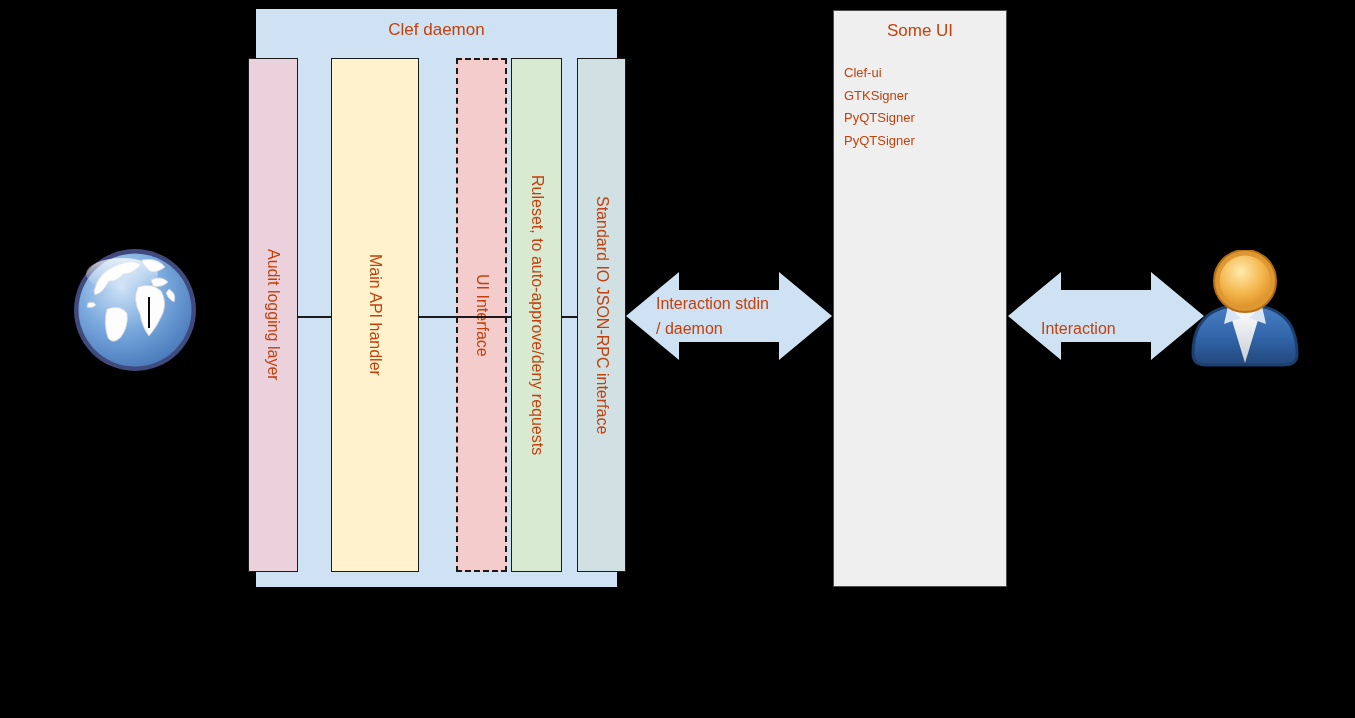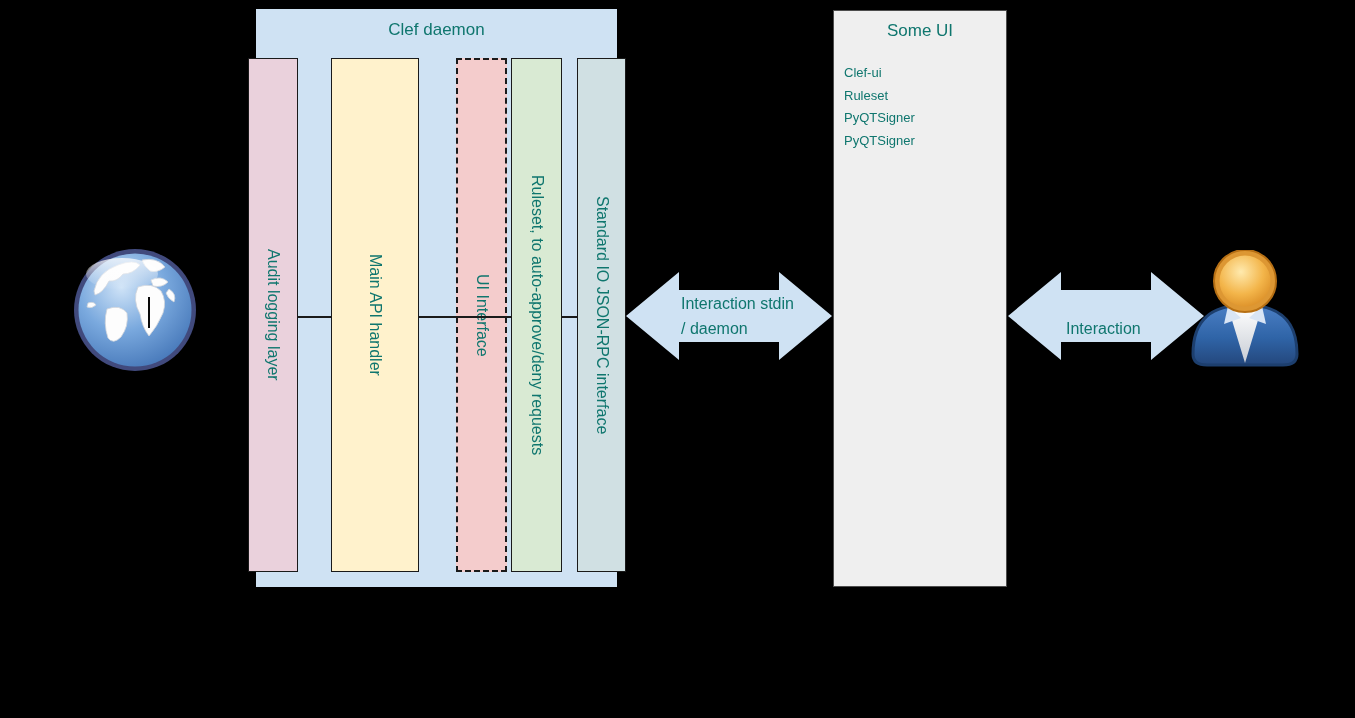--- a/index.html
+++ b/index.html
@@ -1,18 +1,18 @@
 <!DOCTYPE html>
 <html><head>
 <meta charset="utf-8">
 <style>
   html,body{margin:0;padding:0;background:#000;}
   #stage{
     position:relative;width:1355px;height:718px;background:#000;overflow:hidden;
-    font-family:"Liberation Sans", sans-serif;color:#0f766e;
+    font-family:"Liberation Sans", sans-serif;color:#c2410c;
   }
   .abs{position:absolute;}
   
   .clef-box{left:256px;top:9px;width:361px;height:578px;background:#cfe2f3;}
   .clef-title{left:256px;top:20px;width:361px;text-align:center;font-size:17px;}
   
   .bar{
     top:58px;height:514px;box-sizing:border-box;border:1.5px solid #1a1a1a;
     display:flex;align-items:center;justify-content:center;z-index:2;
   }
@@ -32,21 +32,21 @@
   .hline3{left:561px;width:17px;}
   .stray-line{left:148px;top:297px;width:2px;height:31px;background:#0a0a0a;z-index:4;}
   
   .someui-box{
     left:833px;top:10px;width:174px;height:577px;background:#efefef;
     border:1px solid #4d4d4d;box-sizing:border-box;
   }
   .someui-title{left:833px;top:21px;width:174px;text-align:center;font-size:17px;}
   .someui-list{left:844px;top:62px;font-size:13px;line-height:22.5px;}
   
-  .arrow-label{font-size:16px;line-height:25px;z-index:5;margin-left:25px;}
+  .arrow-label{font-size:16px;line-height:25px;z-index:5;}
   .lbl-left{left:656px;top:291px;}
   .lbl-right{left:1041px;top:316px;}
   svg{display:block;}
 </style>
 </head>
 <body>
 
 <div id="stage">
 
   <div class="abs clef-box"></div>
@@ -104,21 +104,21 @@
   </svg>
   <div class="abs arrow-label lbl-left">
     <div>Interaction stdin</div>
     <div>/ daemon</div>
   </div>
 
   <div class="abs someui-box"></div>
   <div class="abs someui-title">Some UI</div>
   <div class="abs someui-list">
     <div>Clef-ui</div>
-    <div>Ruleset</div>
+    <div>GTKSigner</div>
     <div>PyQTSigner</div>
     <div>PyQTSigner</div>
   </div>
 
   <svg class="abs" style="left:1008px;top:270px;" width="196" height="92" viewBox="0 0 196 92">
     <polygon points="0,46 53,2 53,20 143,20 143,2 196,46 143,90 143,72 53,72 53,90" fill="#cfe2f3"></polygon>
   </svg>
   <div class="abs arrow-label lbl-right">Interaction</div>
 
   <svg class="abs" style="left:1184px;top:250px;" width="122" height="120" viewBox="0 0 122 120">

